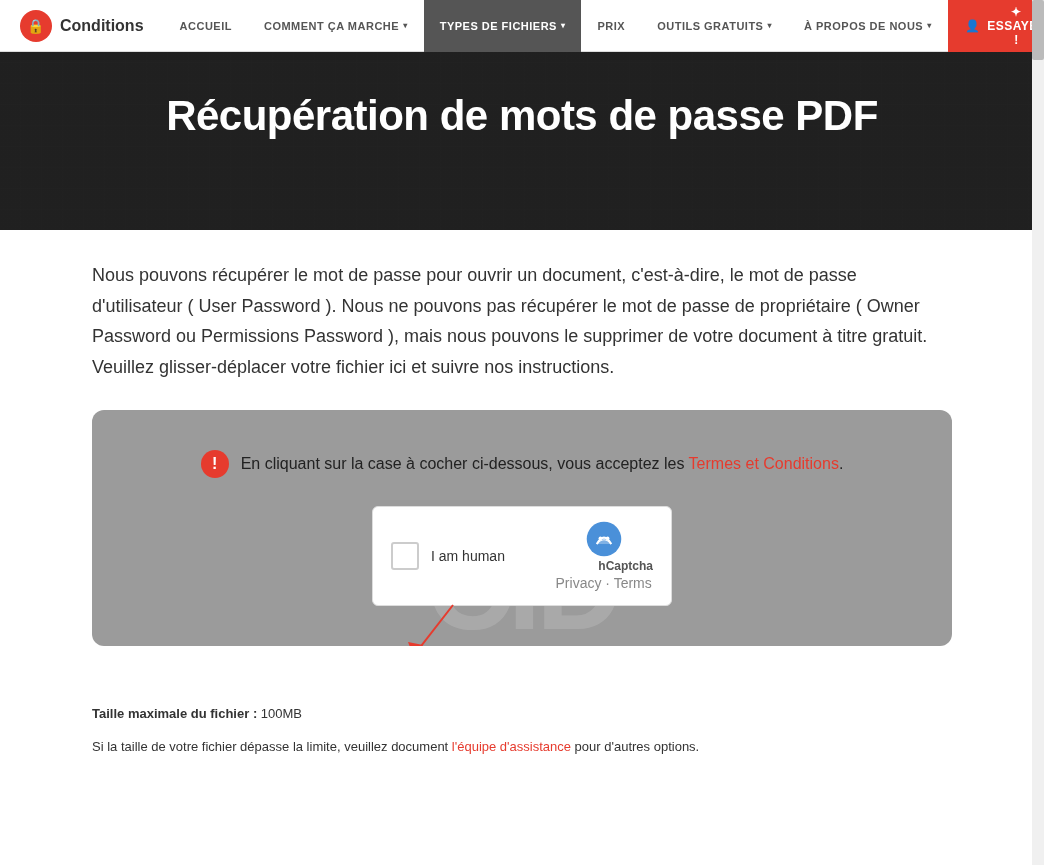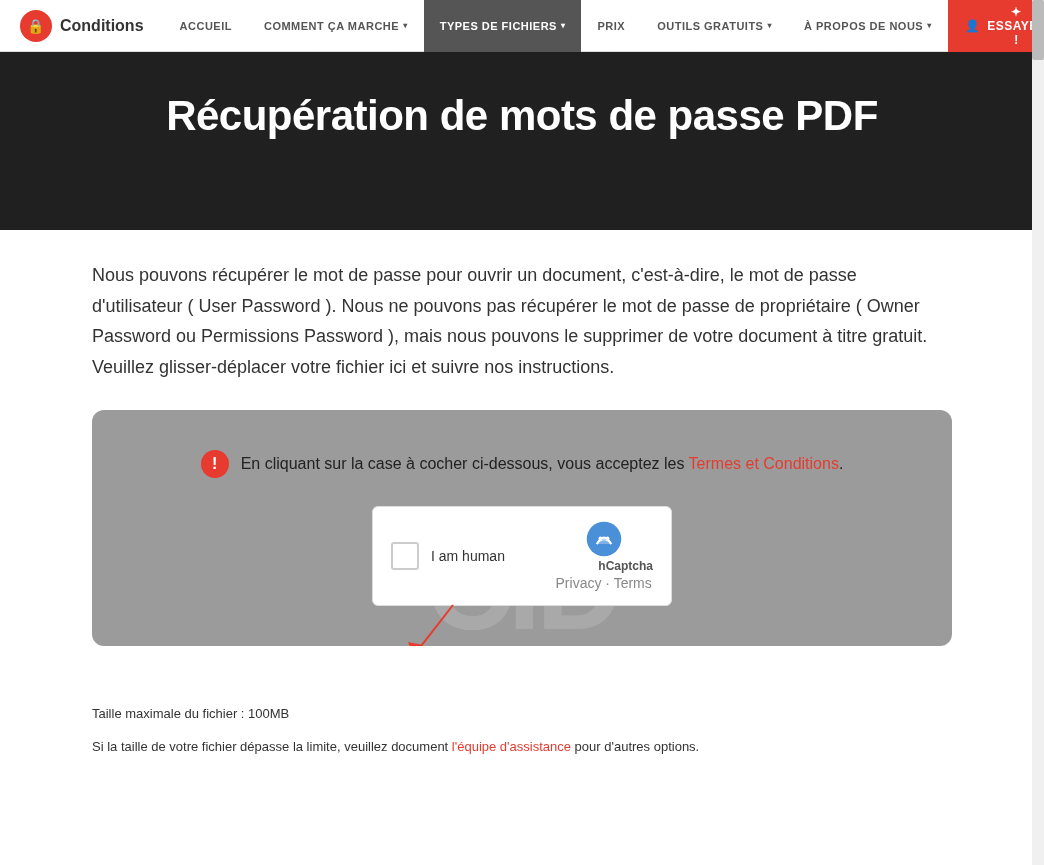--- a/index.html
+++ b/index.html
@@ -248,21 +248,21 @@
       font-size: 13px;
       color: #333;
       margin-bottom: 12px;
       line-height: 1.6;
     }
     .footer-info a {
       color: #e63b2e;
       text-decoration: none;
       margin-top: 41px;
     }
-    .bold-text { font-weight: normal; }
+    .bold-text { font-weight: bold; }
 
     
     .page-wrapper {
       position: relative;
       width: 1044px;
     }
     .scrollbar-track {
       position: fixed;
       right: 0;
       top: 0;

